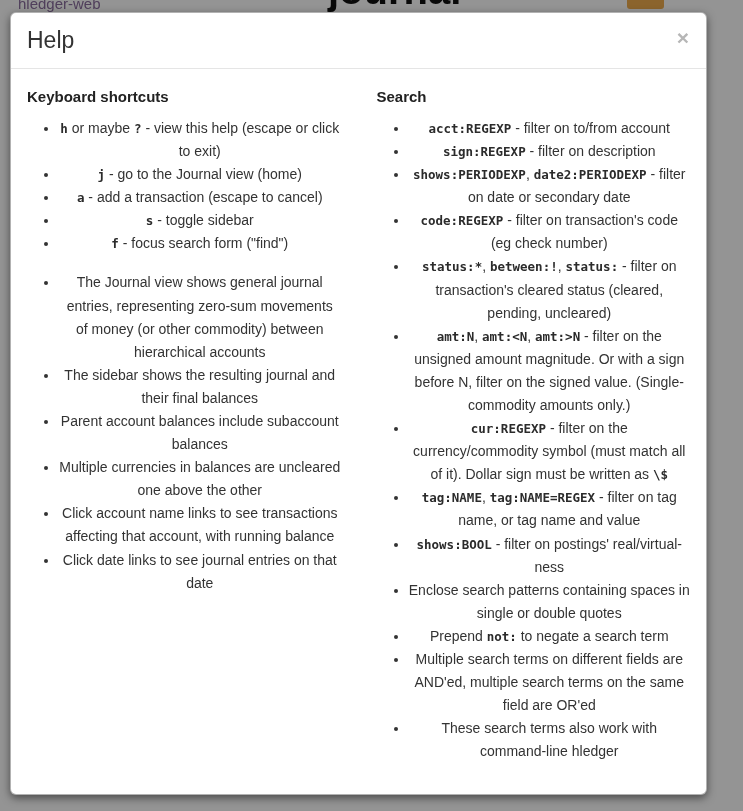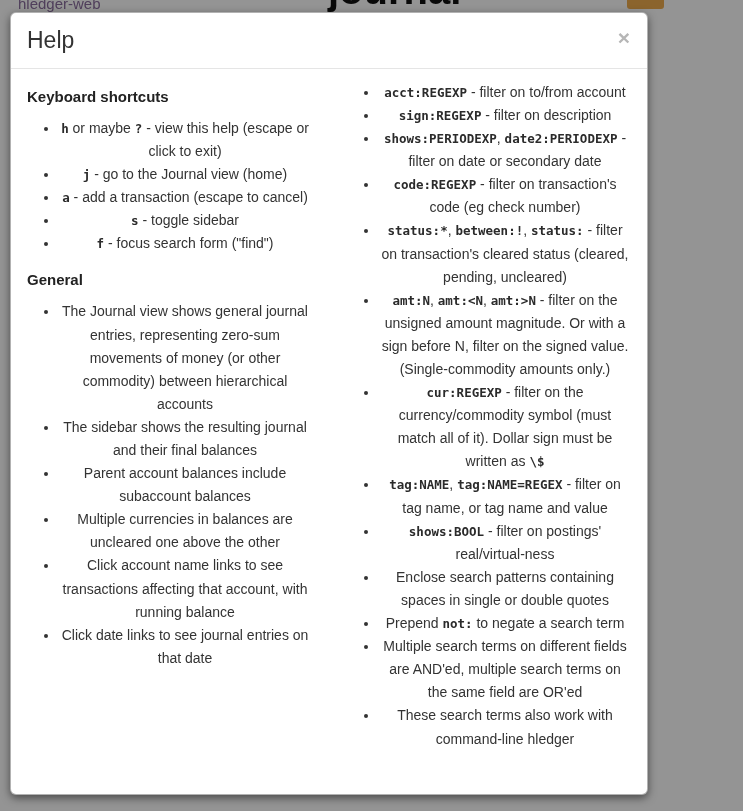--- a/index.html
+++ b/index.html
@@ -32,21 +32,21 @@
   
   .overlay {
     position: absolute; inset: 0;
     background: rgba(0,0,0,0.42);
     z-index: 10;
   }
 
   
   .modal {
     position: absolute; left: 10px; top: 12px;
-    width: 638px; height: 783px;
+    width: 697px; height: 783px;
     background: #fff;
     border: 1px solid rgba(0,0,0,0.3);
     border-radius: 6px;
     box-shadow: 0 3px 9px rgba(0,0,0,0.5);
     z-index: 20;
     overflow: hidden;
   }
   .modal-header {
     position: relative;
     padding: 13px 15px 12px 16px;
@@ -118,31 +118,31 @@
   <div class="modal-body">
     <div class="col" id="col-left">
         <h4>Keyboard shortcuts</h4>
         <ul>
           <li><code>h</code> or maybe <code>?</code> - view this help (escape or click to exit)</li>
           <li><code>j</code> - go to the Journal view (home)</li>
           <li><code>a</code> - add a transaction (escape to cancel)</li>
           <li><code>s</code> - toggle sidebar</li>
           <li><code>f</code> - focus search form ("find")</li>
         </ul>
-        <h4>General</h4>
         <ul>
           <li>The Journal view shows general journal entries, representing zero-sum movements of money (or other commodity) between hierarchical accounts</li>
           <li>The sidebar shows the resulting journal and their final balances</li>
           <li>Parent account balances include subaccount balances</li>
           <li>Multiple currencies in balances are uncleared one above the other</li>
           <li>Click account name links to see transactions affecting that account, with running balance</li>
           <li>Click date links to see journal entries on that date</li>
         </ul>
       </div>
     <div class="col" id="col-right">
+        <h4>Search</h4>
         <ul>
           <li><code>acct:REGEXP</code> - filter on to/from account</li>
           <li><code>sign:REGEXP</code> - filter on description</li>
           <li><code>shows:PERIODEXP</code>, <code>date2:PERIODEXP</code> - filter on date or secondary date</li>
           <li><code>code:REGEXP</code> - filter on transaction's code (eg check number)</li>
           <li><code>status:*</code>, <code>between:!</code>, <code>status:</code> - filter on transaction's cleared status (cleared, pending, uncleared)</li>
           <li><code>amt:N</code>, <code>amt:&lt;N</code>, <code>amt:&gt;N</code> - filter on the unsigned amount magnitude. Or with a sign before N, filter on the signed value. (Single-commodity amounts only.)</li>
           <li><code>cur:REGEXP</code> - filter on the currency/commodity symbol (must match all of it). Dollar sign must be written as <code>\$</code></li>
           <li><code>tag:NAME</code>, <code>tag:NAME=REGEX</code> - filter on tag name, or tag name and value</li>
           <li><code>shows:BOOL</code> - filter on postings' real/virtual-ness</li>

